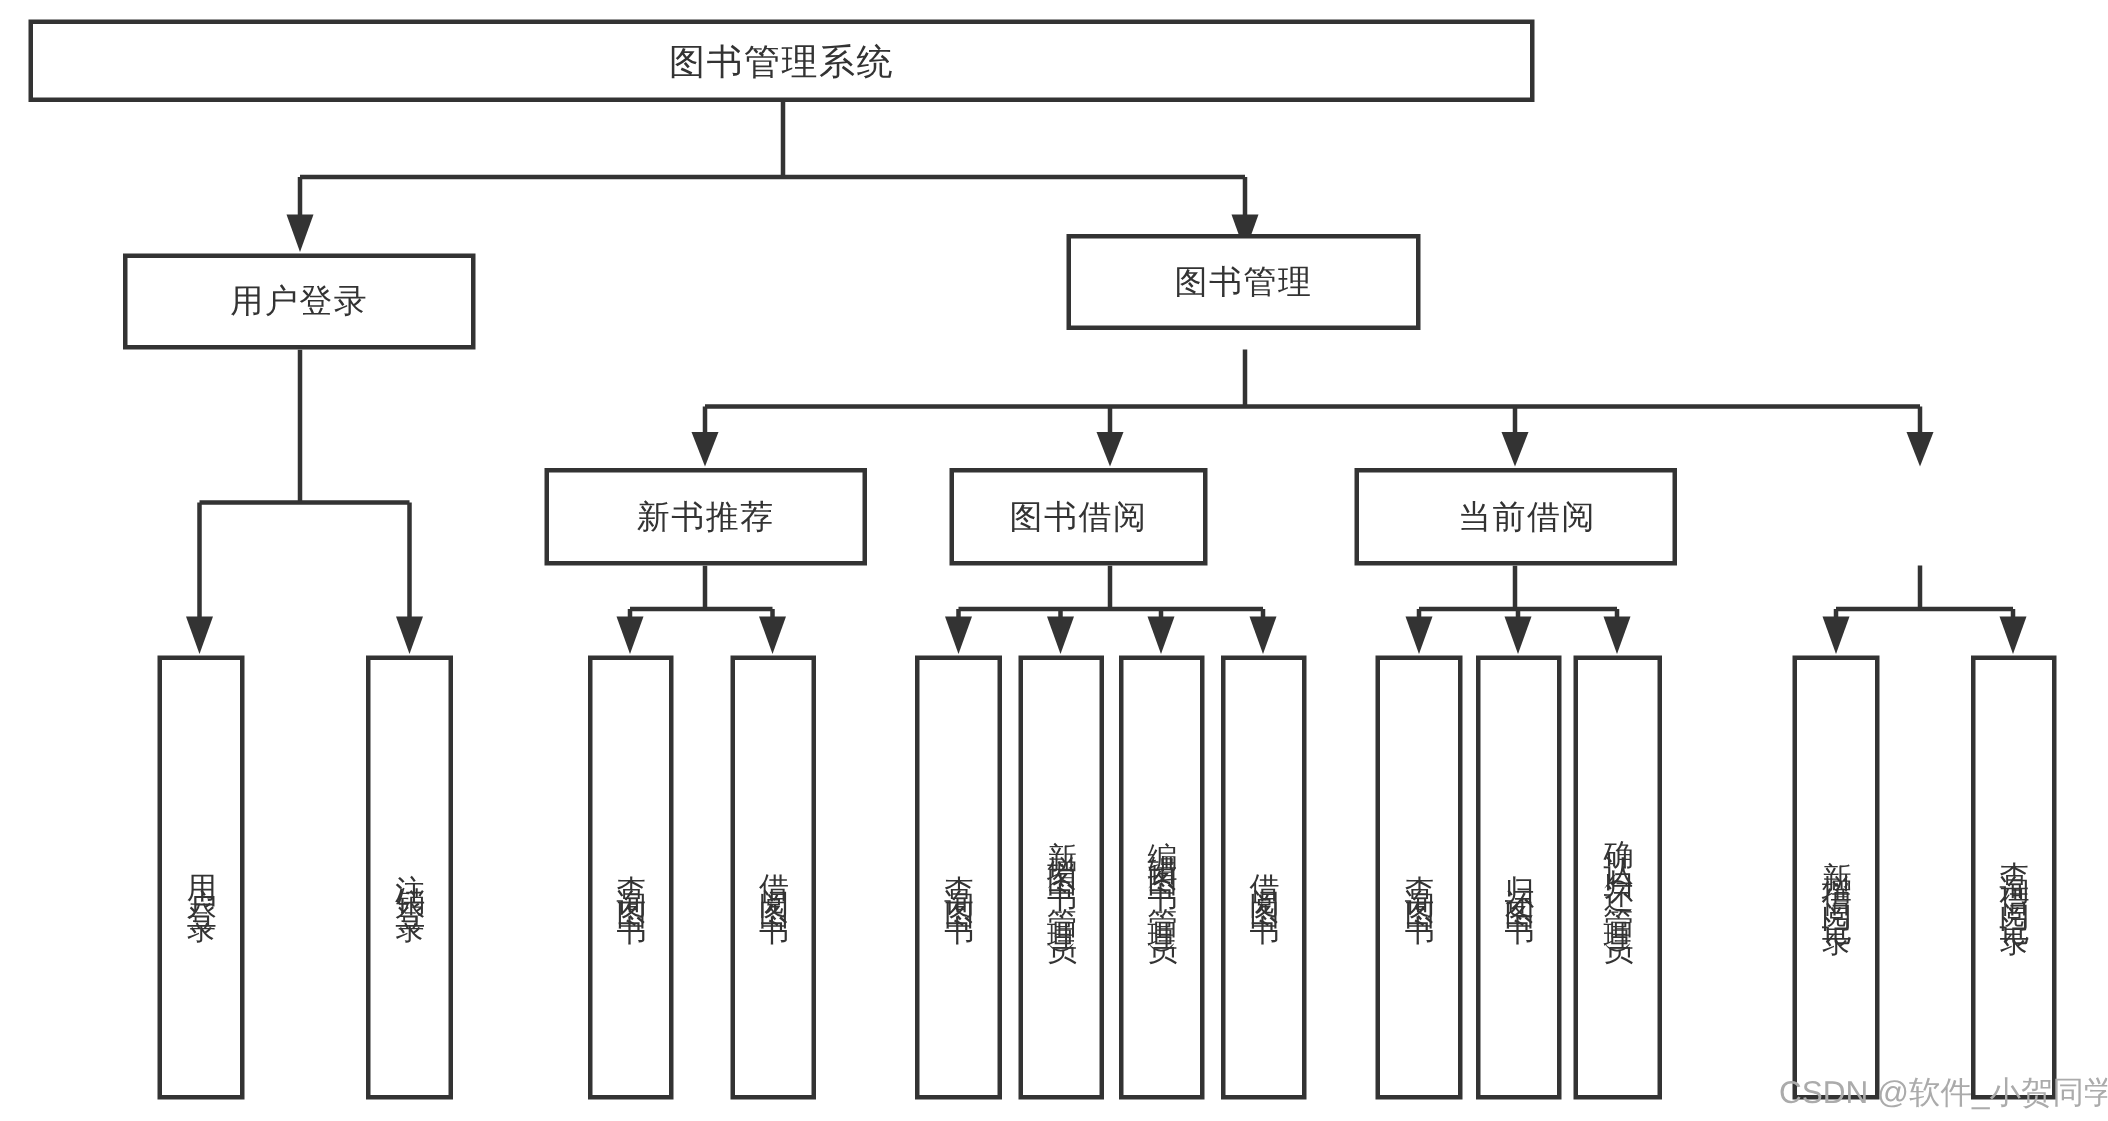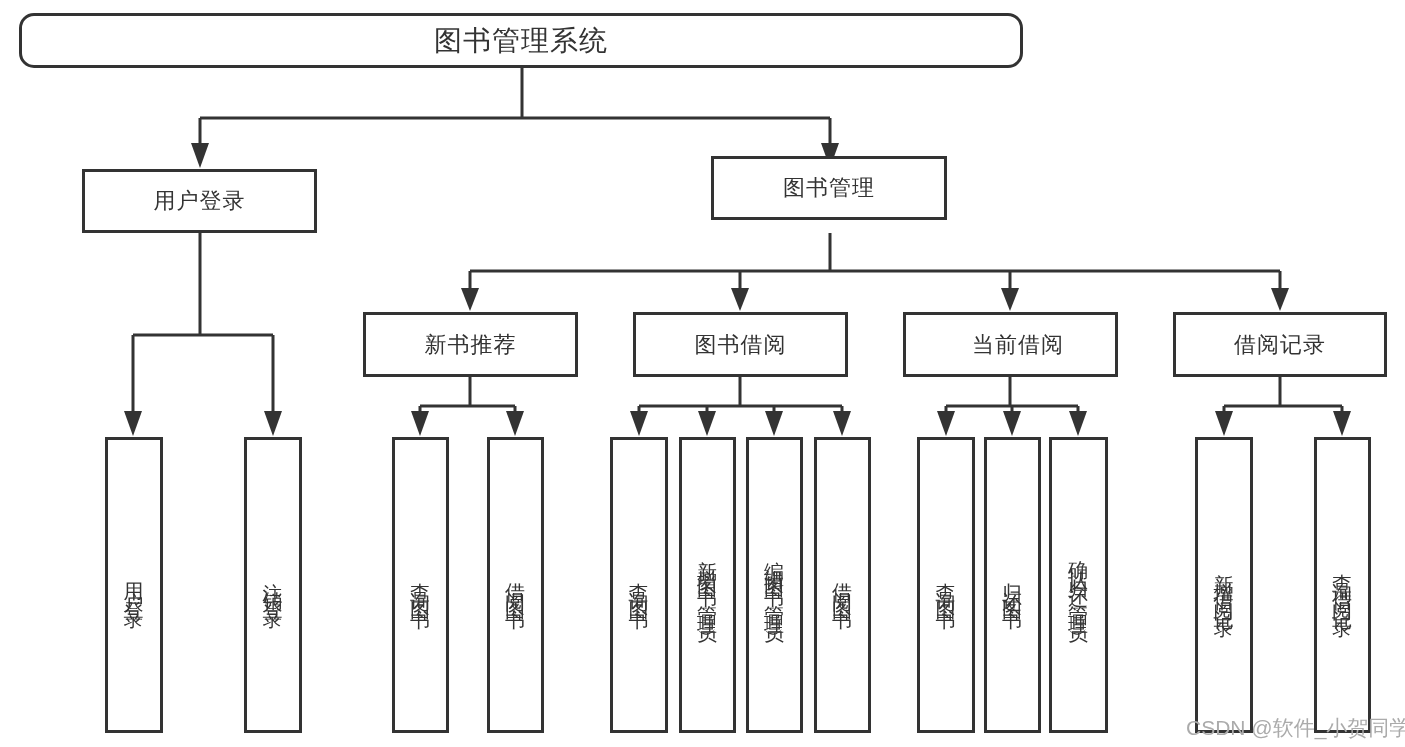--- a/index.html
+++ b/index.html
@@ -35,21 +35,21 @@
     border: 3px solid #333333;
     background: #ffffff;
     display: flex;
     align-items: center;
     justify-content: center;
     color: #333333;
     font-size: 22px;
     letter-spacing: 1px;
     white-space: nowrap;
   }
-  .hnode.root { font-size: 28px; border-radius: 15px; }
+  .hnode.root { font-size: 24px; }
 
   .vnode {
     position: absolute;
     top: 437px;
     height: 296px;
     border: 3px solid #333333;
     background: #ffffff;
     display: flex;
     align-items: center;
     justify-content: center;
@@ -135,29 +135,26 @@
   <div class="hnode" style="left:82px; top:169px; width:235px; height:64px;">
     <span>用户登录</span>
   </div>
   <div class="hnode" style="left:711px; top:156px; width:236px; height:64px;">
     <span>图书管理</span>
   </div>
 
   <div class="hnode" style="left:363px; top:312px; width:215px; height:65px;text-align:right;">
     <span>新书推荐</span>
   </div>
-  <div class="hnode" style="left:633px; top:312px; width:215px; height:65px;align-items:center;">
+  <div class="hnode" style="left:633px; top:312px; width:172px; height:65px;align-items:center;">
     <span>图书借阅</span>
   </div>
   <div class="hnode" style="left:903px; top:312px; width:215px; height:65px;padding-left:15px;">
     <span>当前借阅</span>
   </div>
-  <div class="hnode" style="left:1173px; top:312px; width:214px; height:65px;">
-    <span>借阅记录</span>
-  </div>
 
   <div class="vnode" style="left:105px; width:58px;">
     <span class="vlbl">用户登录</span>
   </div>
   <div class="vnode" style="left:244px; width:58px;">
     <span class="vlbl">注销登录</span>
   </div>
 
   <div class="vnode" style="left:392px; width:57px;">
     <span class="vlbl">查询图书</span>

